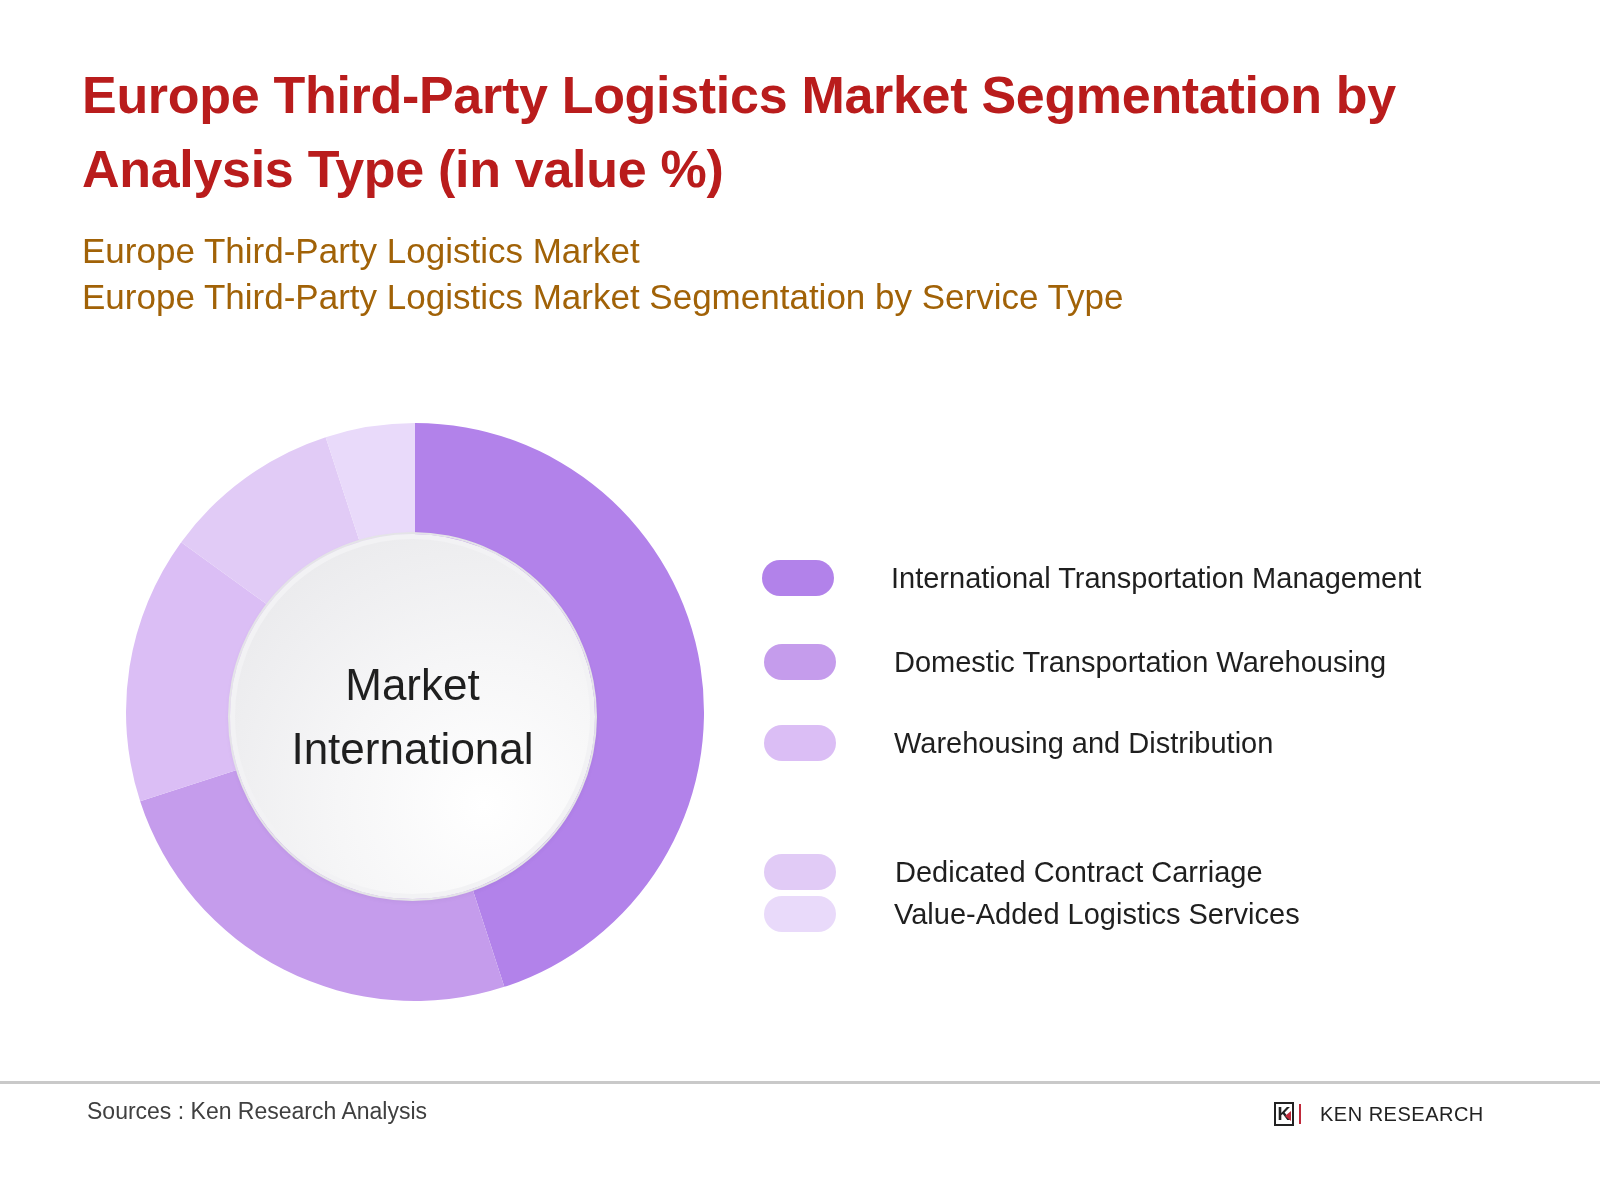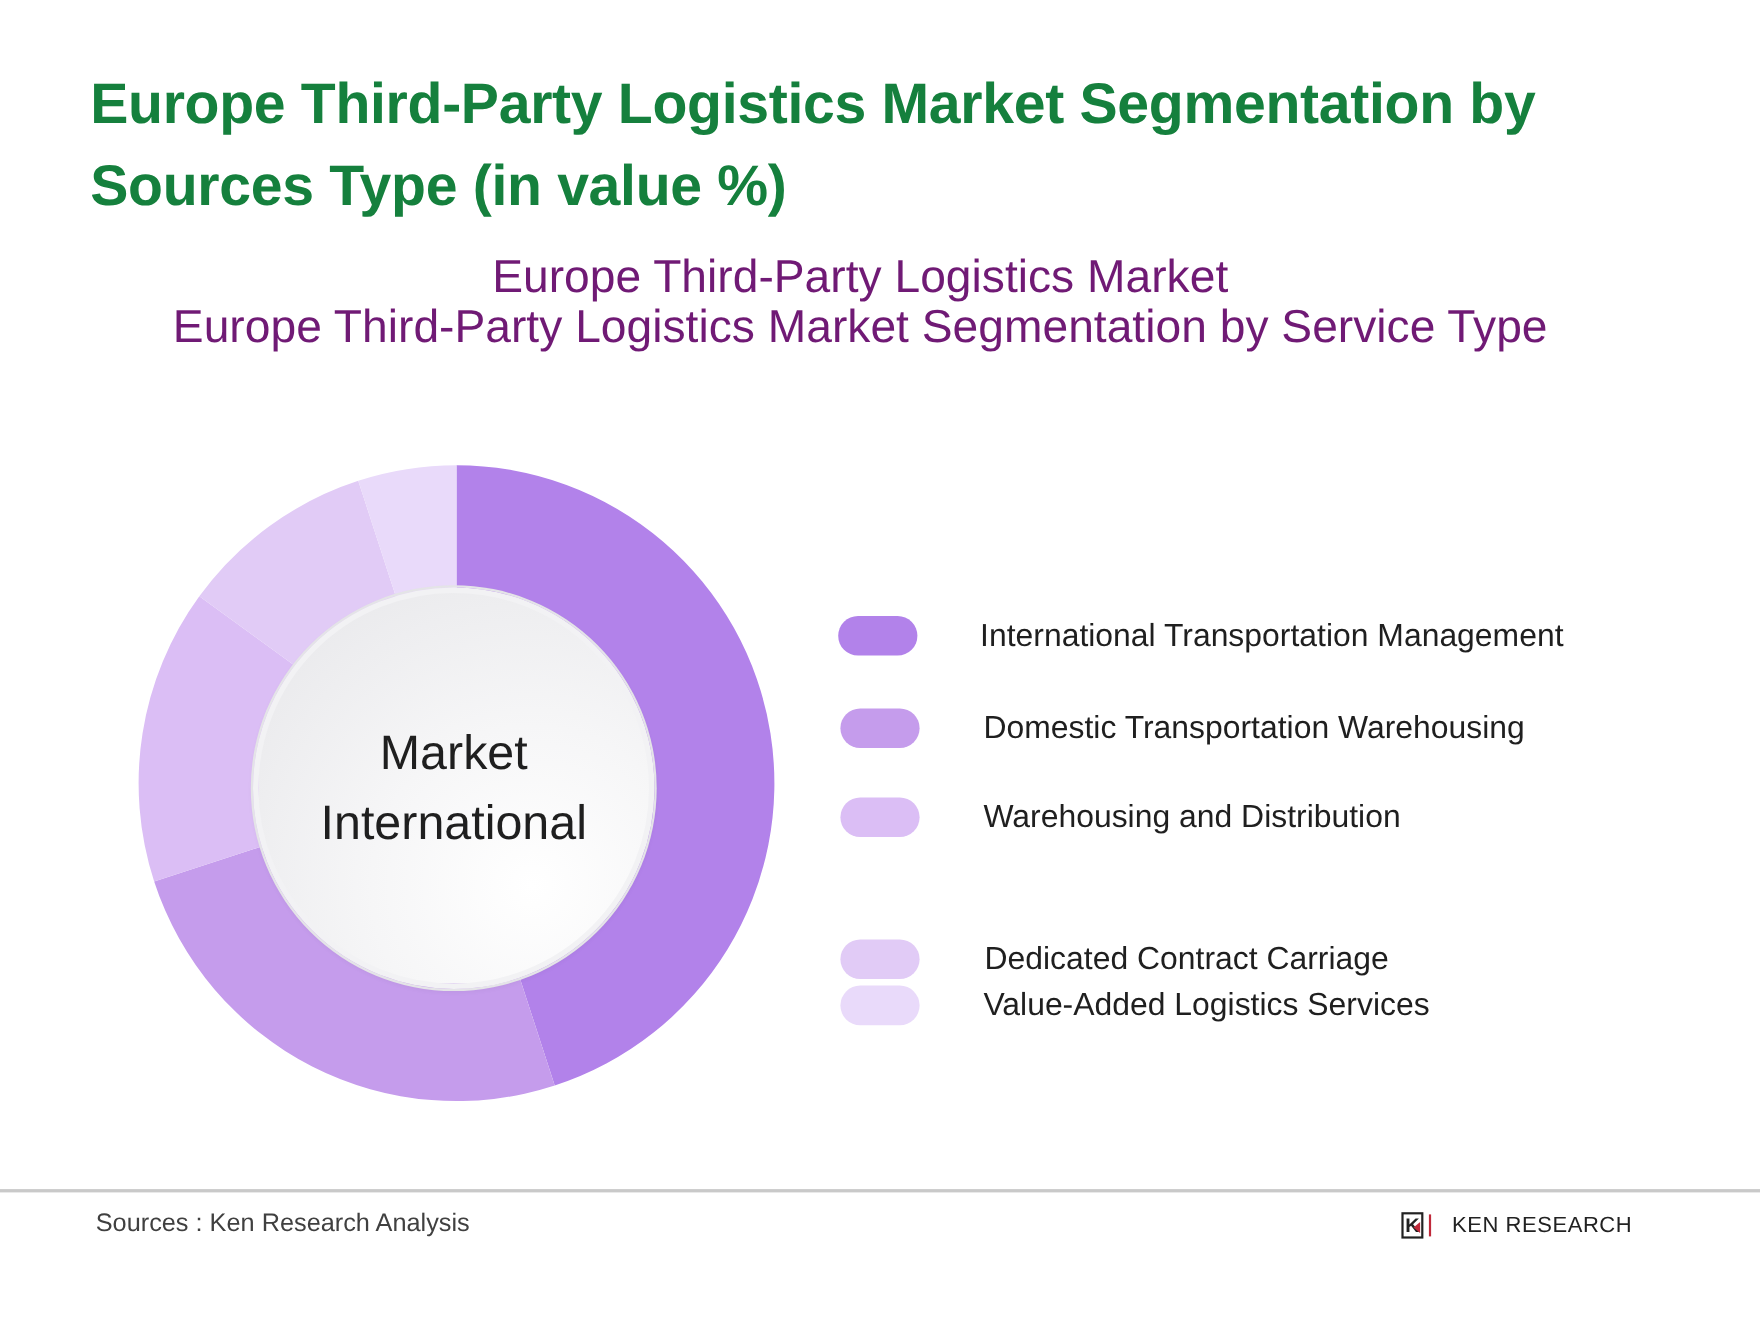--- a/index.html
+++ b/index.html
@@ -1,26 +1,26 @@
 <!DOCTYPE html>
 <html><head>
   <meta charset="utf-8">
   <style>
     * { box-sizing: border-box; margin: 0; padding: 0; }
     html, body { width: 1600px; height: 1200px; background: #ffffff; overflow: hidden; }
     body { position: relative; font-family: "Liberation Sans", "DejaVu Sans", sans-serif; color: #1f1f1f; }
 
     .title {
       position: absolute; left: 82px; top: 58px; width: 1400px;
-      font-size: 52px; font-weight: 700; line-height: 74px; color: #15803d;
+      font-size: 52px; font-weight: 700; line-height: 74px; color: #b91c1c;
       letter-spacing: -0.3px;
     }
     .subtitle {
       position: absolute; left: 82px; top: 228px; width: 1400px;
-      font-size: 42px; line-height: 46px; color: #701a75; text-align: center;
+      font-size: 35px; line-height: 46px; color: #a16207;
     }
     .subtitle div { white-space: nowrap; }
 
     .donut-wrap { position: absolute; left: 125px; top: 422px; width: 580px; height: 580px; }
     .donut-wrap svg { position: absolute; left: 0; top: 0; }
     .center-disc {
       position: absolute; left: 105px; top: 112px; width: 365px; height: 365px;
       border-radius: 50%;
       background: radial-gradient(circle at 70% 75%, #ffffff 0%, #f6f6f7 40%, #e6e6e9 100%);
       border: 5px solid #f2f2f4;
@@ -53,21 +53,21 @@
       border-top: 5px solid transparent; border-bottom: 5px solid transparent; border-right: 6px solid #c0293a;
     }
     .brand-sep { width: 2px; height: 20px; background: #c0293a; margin: 0 3px 0 1px; }
     .brand-text { font-size: 20px; font-weight: 400; letter-spacing: 0.5px; color: #222; margin-left: 16px; }
   </style>
 </head>
 <body>
 
 <div class="title">
   <div>Europe Third-Party Logistics Market Segmentation by</div>
-  <div>Sources Type (in value %)</div>
+  <div>Analysis Type (in value %)</div>
 </div>
 
 <div class="subtitle">
   <div>Europe Third-Party Logistics Market</div>
   <div>Europe Third-Party Logistics Market Segmentation by Service Type</div>
 </div>
 
 <div class="donut-wrap">
   <svg id="donut-svg" width="580" height="580" viewBox="0 0 580 580">
       <path d="M290,1 A289,289 0 0 1 379.3059113743598,564.8553332092994 L336.3525491562421,432.658477444273 A150,150 0 0 0 290,140 Z" fill="#b282ea"></path>

